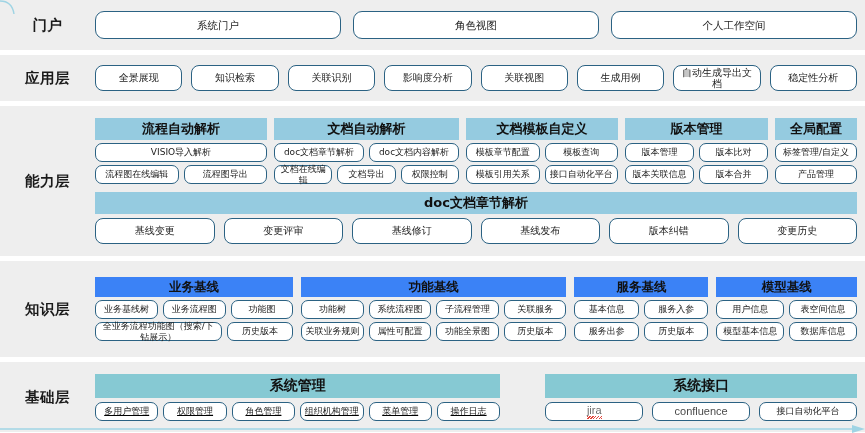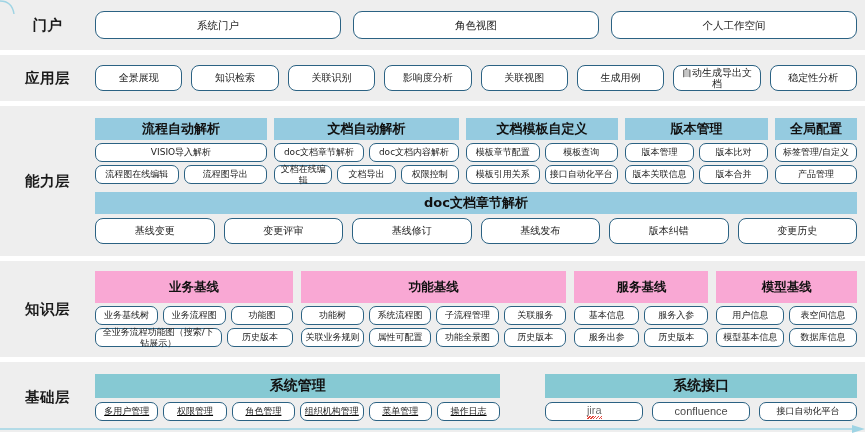--- a/index.html
+++ b/index.html
@@ -95,22 +95,22 @@
     color:#111;
     box-sizing:border-box;
     display:flex;align-items:center;justify-content:center;
   }
   .ghead-cap{
     background:#95cbe0;
     height:22px;
     font-size:13px;
   }
   .ghead-know{
-    background:#f9a8d4;
-    height:32px;
+    background:#3b82f6;
+    height:20px;
     font-size:12.5px;
   }
   .ghead-base{
     background:#86c9d3;
     height:24px;
     font-size:14px;
   }
 
   
   .cap-wrap{display:flex;flex-direction:column;gap:4px;}

